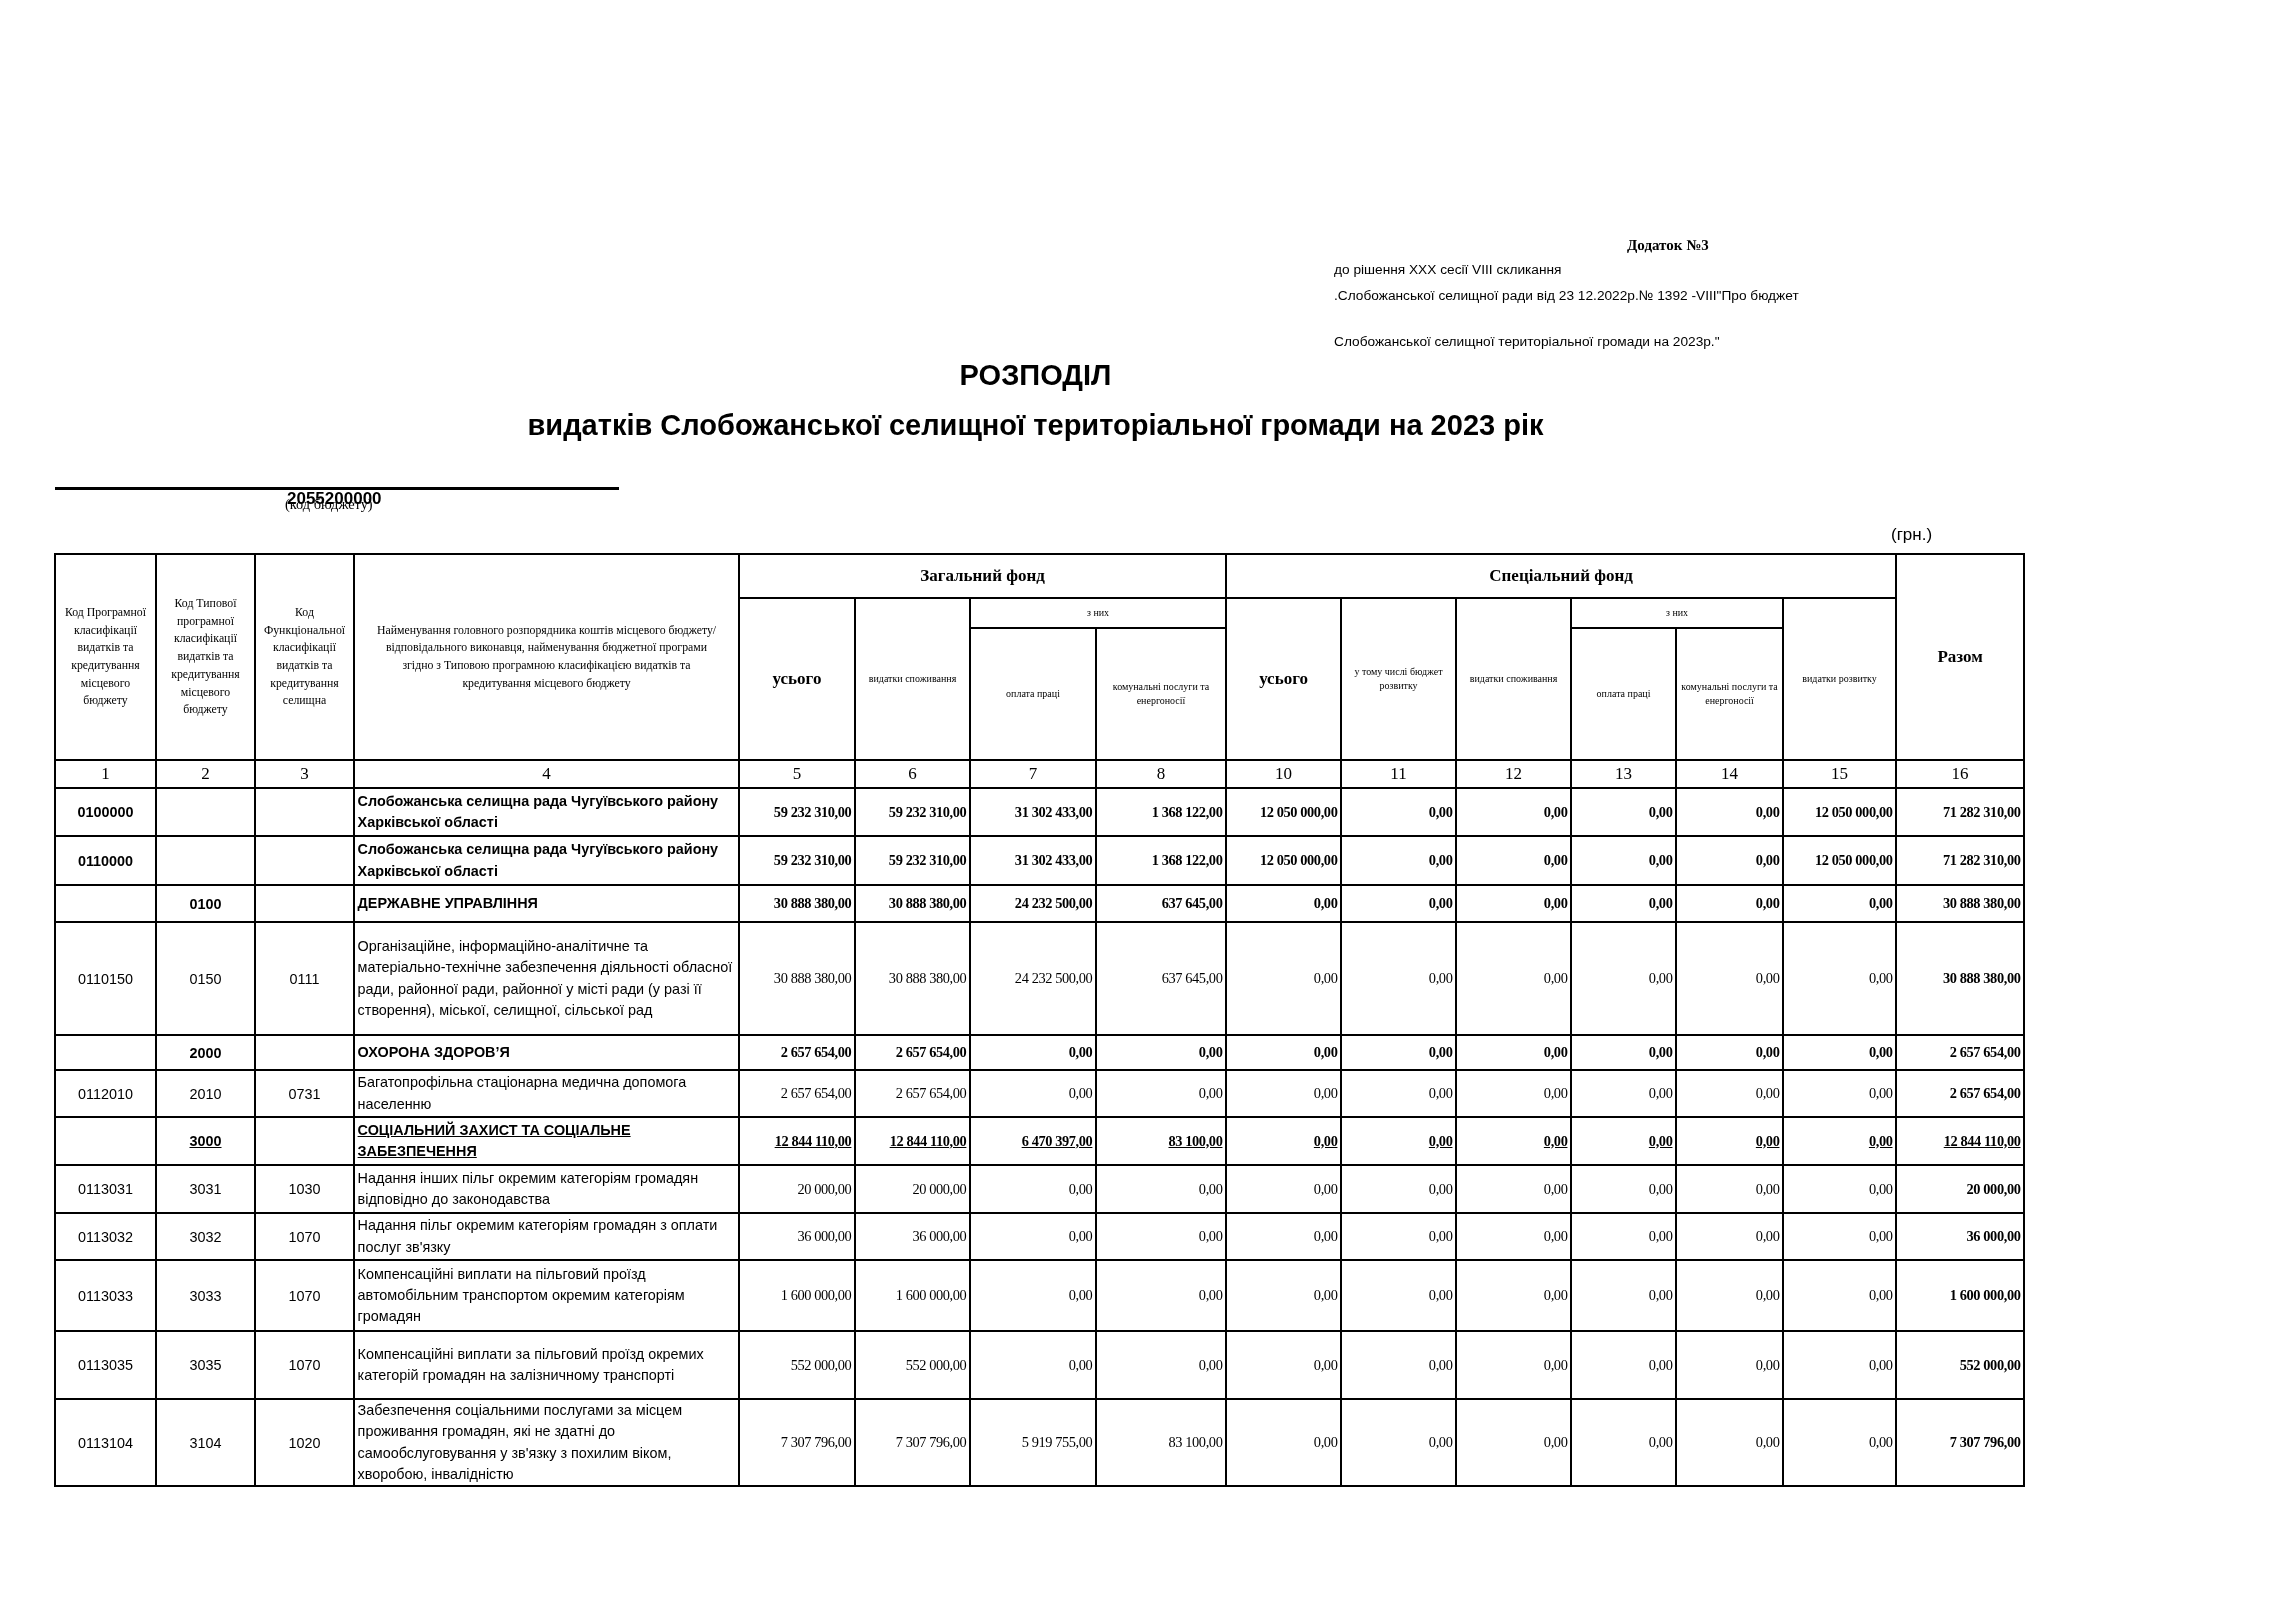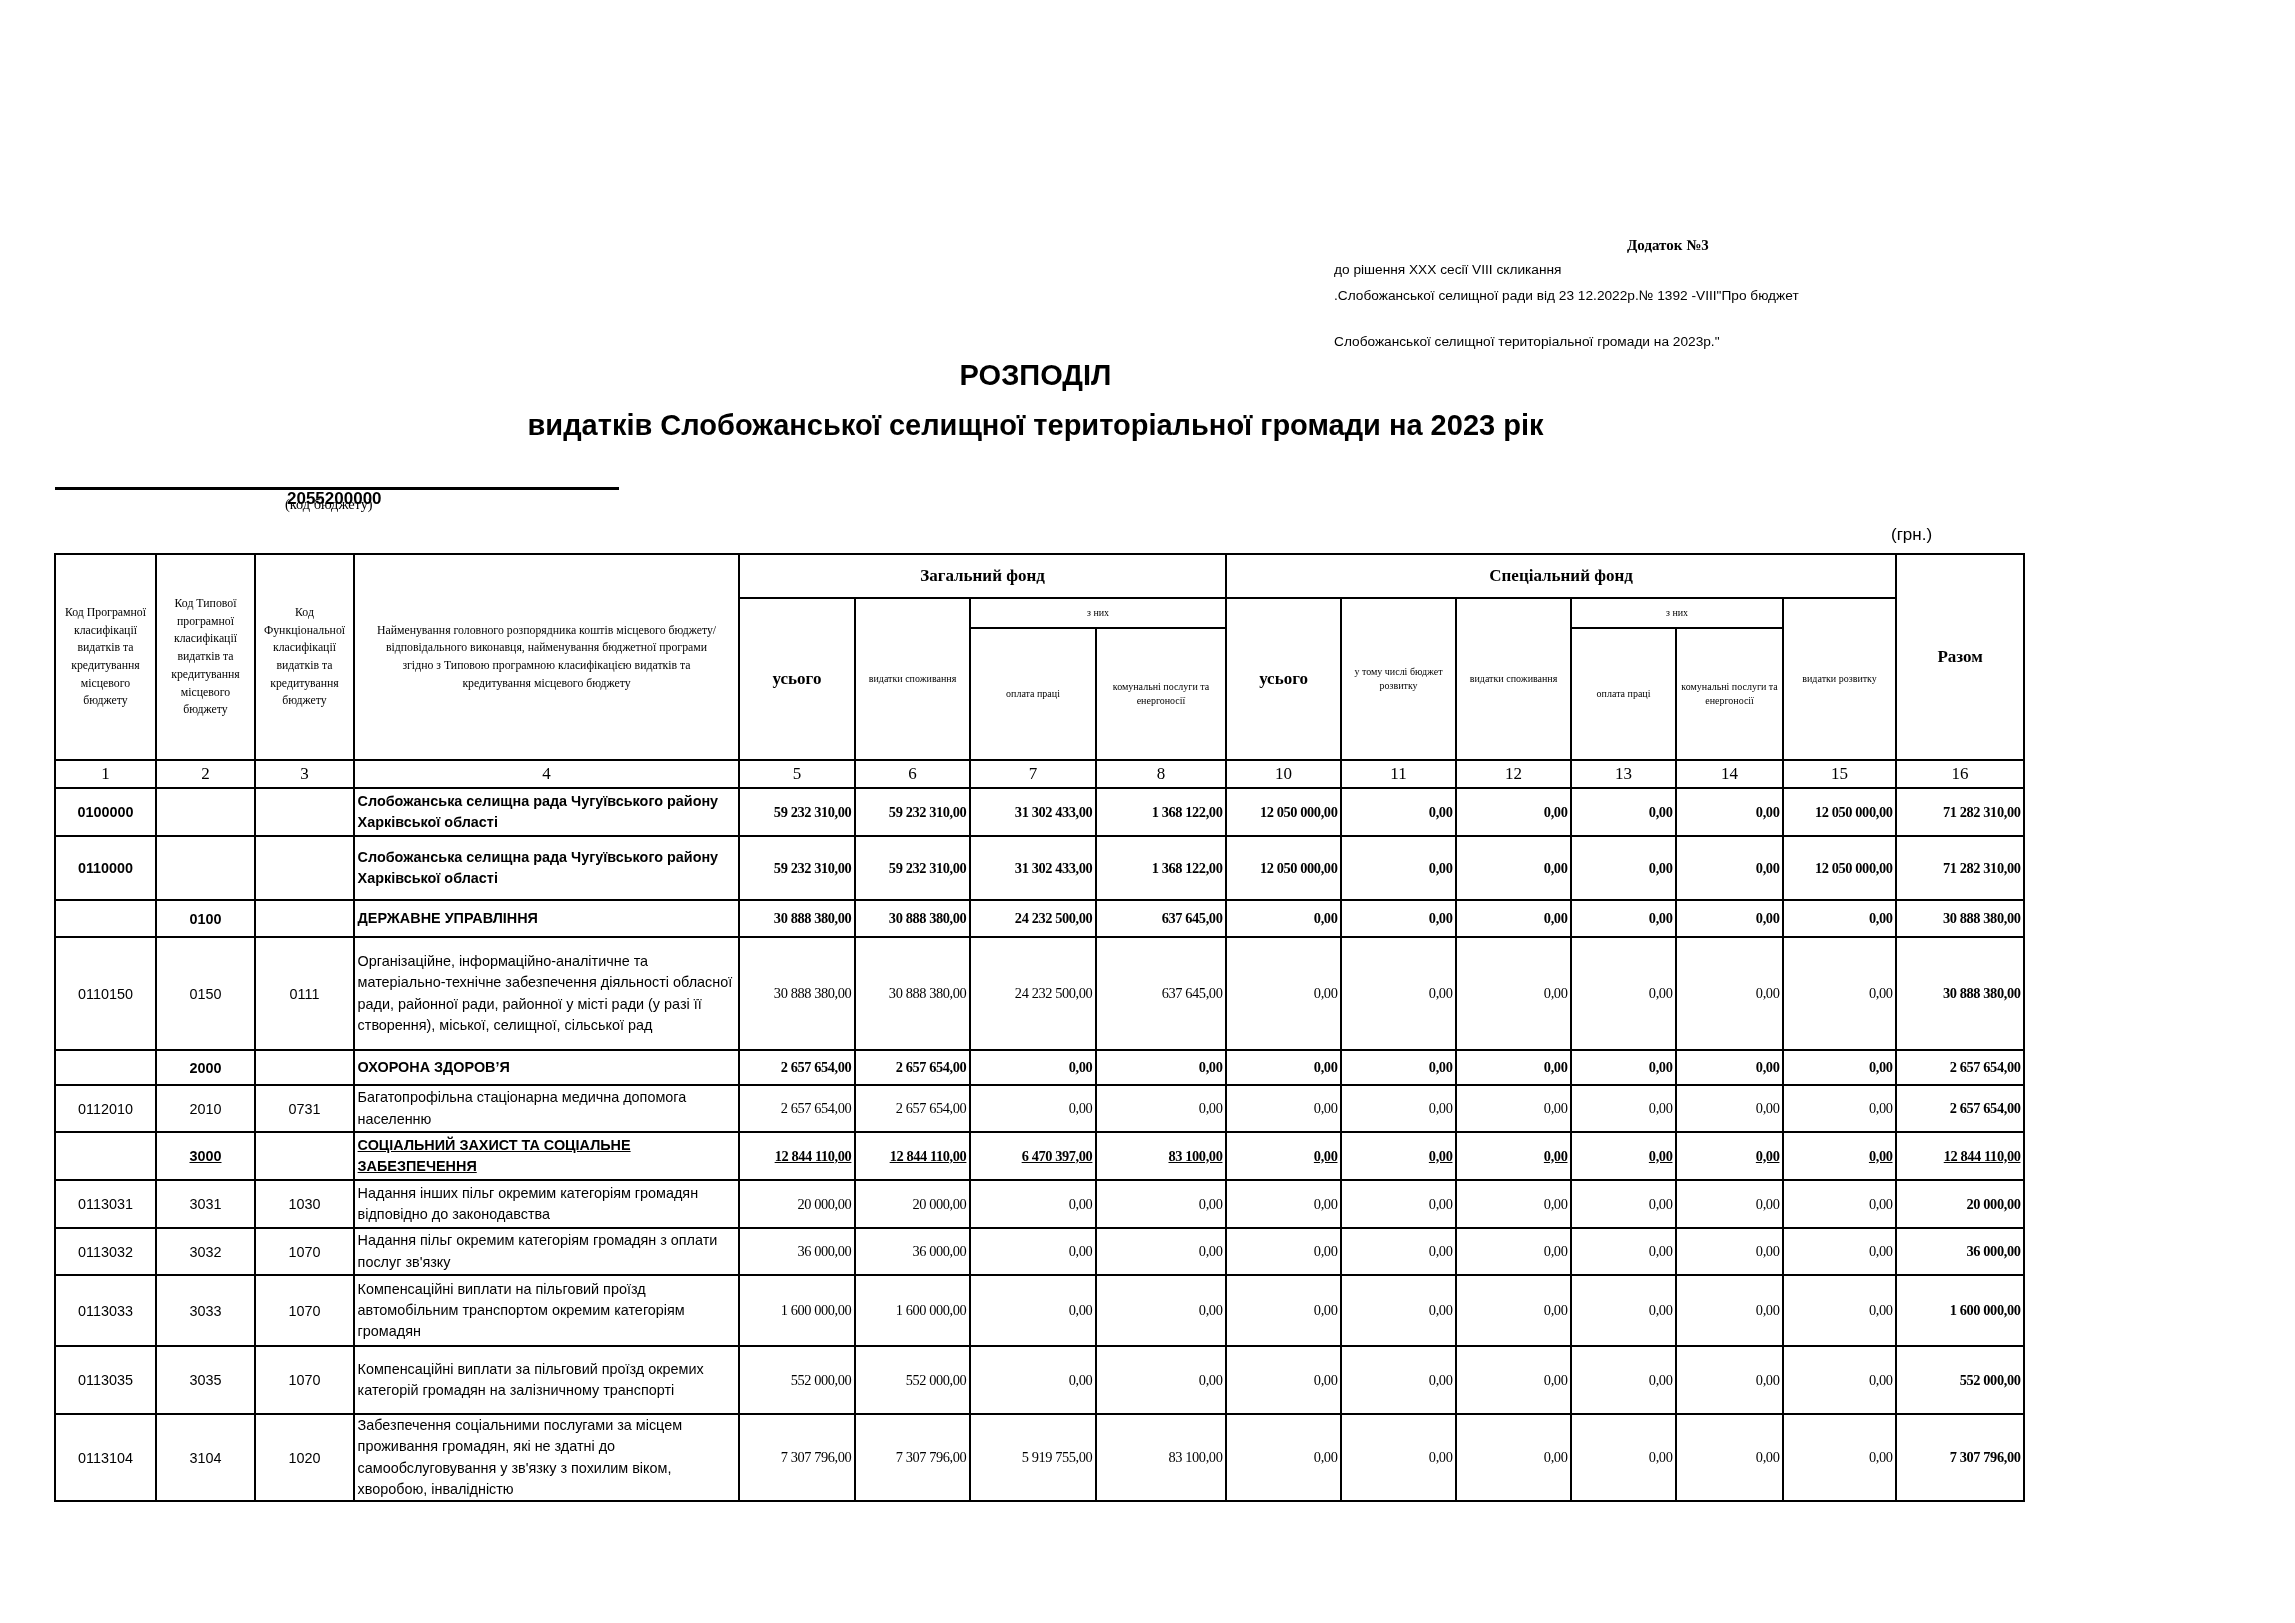--- a/index.html
+++ b/index.html
@@ -61,21 +61,21 @@
       <col style="width:115px">
       <col style="width:105px">
     <col style="width:107px">
       <col style="width:113px">
       <col style="width:128px">
   </colgroup>
   <thead>
     <tr style="height:44px;">
       <th rowspan="3" class="small">Код Програмної класифікації видатків та кредитування місцевого бюджету</th>
       <th rowspan="3" class="small">Код Типової програмної класифікації видатків та кредитування місцевого бюджету</th>
-      <th rowspan="3" class="small">Код Функціональної класифікації видатків та кредитування бюджету</th>
+      <th rowspan="3" class="small">Код Функціональної класифікації видатків та кредитування селищна</th>
       <th rowspan="3" class="small" style="padding:0 19.6px;">Найменування головного розпорядника коштів місцевого бюджету/ відповідального виконавця, найменування бюджетної програми згідно з Типовою програмною класифікацією видатків та кредитування місцевого бюджету</th>
       <th colspan="4" class="fund">Загальний фонд</th>
       <th colspan="6" class="fund">Спеціальний фонд</th>
       <th rowspan="3" class="fund">Разом</th>
     </tr>
     <tr style="height:30px;">
       <th rowspan="2" class="b">усього</th>
       <th rowspan="2" class="mid">видатки споживання</th>
       <th colspan="2" class="mid">з них</th>
       <th rowspan="2" class="b">усього</th>
@@ -119,21 +119,21 @@
     <td class="num">31 302 433,00</td>
     <td class="num">1 368 122,00</td>
     <td class="num">12 050 000,00</td>
     <td class="num">0,00</td>
     <td class="num">0,00</td>
     <td class="num">0,00</td>
     <td class="num">0,00</td>
     <td class="num">12 050 000,00</td>
     <td class="num total">71 282 310,00</td>
   </tr>
-      <tr class="bold" style="height: 64px; border-radius: 7px;">
+      <tr class="bold" style="height: 49px; border-radius: 7px;">
     <td class="code">0110000</td>
     <td class="code"></td>
     <td class="code"></td>
     <td class="name">Слобожанська селищна рада Чугуївського району Харківської області</td>
     <td class="num">59 232 310,00</td>
     <td class="num">59 232 310,00</td>
     <td class="num">31 302 433,00</td>
     <td class="num">1 368 122,00</td>
     <td class="num">12 050 000,00</td>
     <td class="num">0,00</td>

